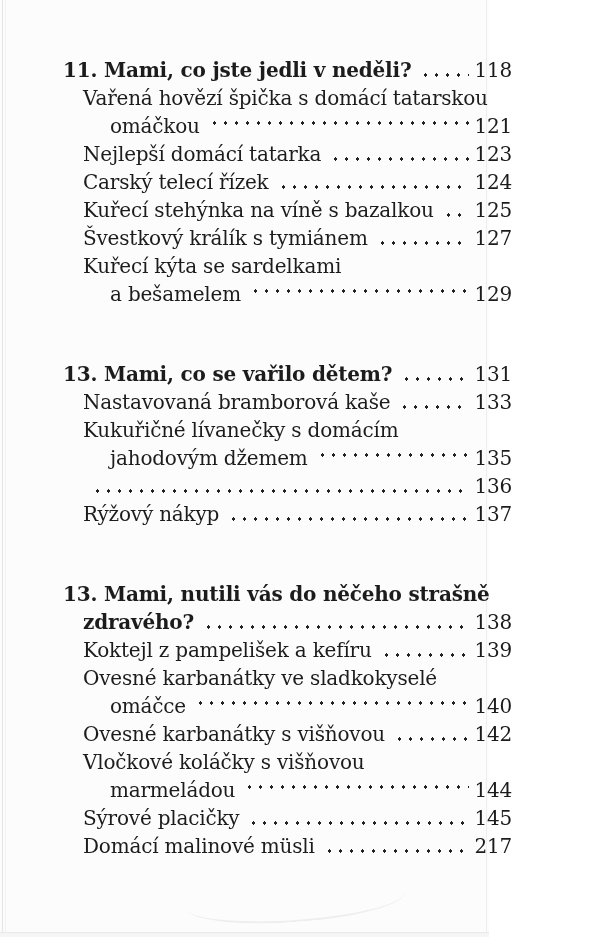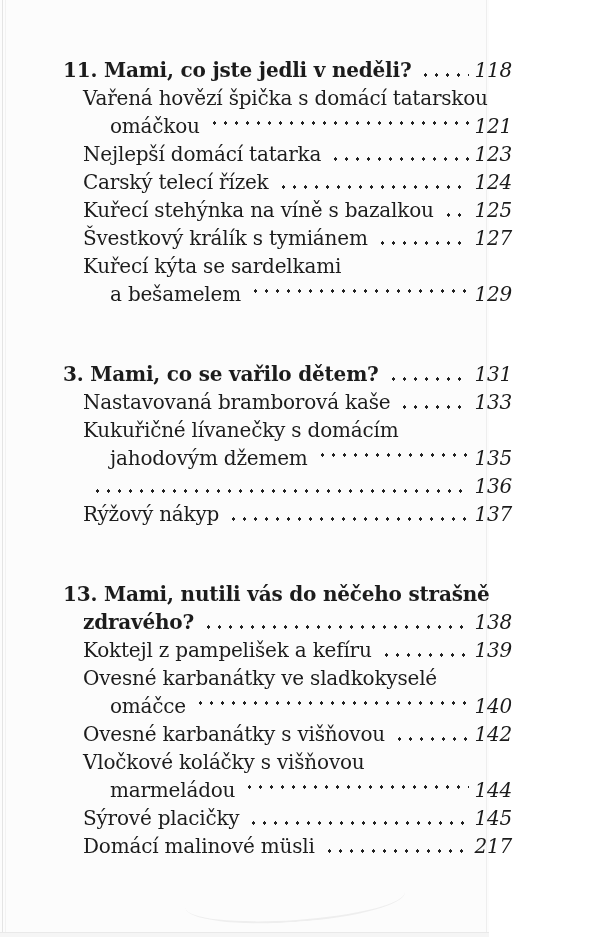--- a/index.html
+++ b/index.html
@@ -33,21 +33,21 @@
   .toc-heading-row { font-weight:bold; }
   .indent-1 { padding-left:20px; }
   .indent-2 { padding-left:47px;align-items:center; }
   .toc-text { flex:0 0 auto; }
   .dot-leader {
     flex:1 1 auto; min-width:14px; height:4px;
     margin:0 5px 7px 9px;
     background-image:radial-gradient(circle, #222222 1.5px, rgba(0,0,0,0) 1.7px);
     background-size:11px 4px; background-repeat:repeat-x; background-position:left center;
   }
-  .page-number { flex:0 0 auto; font-weight:normal;font-style:italic; }
+  .page-number { flex:0 0 auto; font-weight:normal; }
 </style>
 </head>
 <body>
 
 <div class="page">
   <div class="edge-left"></div>
   <div class="edge-left2"></div>
   <div class="edge-right"></div>
   <div class="smudge"></div>
   <div class="bottom-line"></div>
@@ -92,21 +92,21 @@
           <span class="toc-text">Kuřecí kýta se sardelkami</span>
         </div>
         <div class="toc-row toc-entry-row indent-2">
           <span class="toc-text">a bešamelem</span>
           <span class="dot-leader"></span>
           <span class="page-number">129</span>
         </div>
       </section>
       <section class="toc-section">
         <div class="toc-row toc-heading-row">
-          <span class="toc-text">3. Mami, co se vařilo dětem?</span>
+          <span class="toc-text">13. Mami, co se vařilo dětem?</span>
           <span class="dot-leader"></span>
           <span class="page-number">131</span>
         </div>
         <div class="toc-row toc-entry-row indent-1">
           <span class="toc-text">Nastavovaná bramborová kaše</span>
           <span class="dot-leader"></span>
           <span class="page-number">133</span>
         </div>
         <div class="toc-row toc-entry-row indent-1">
           <span class="toc-text">Kukuřičné lívanečky s domácím</span>

